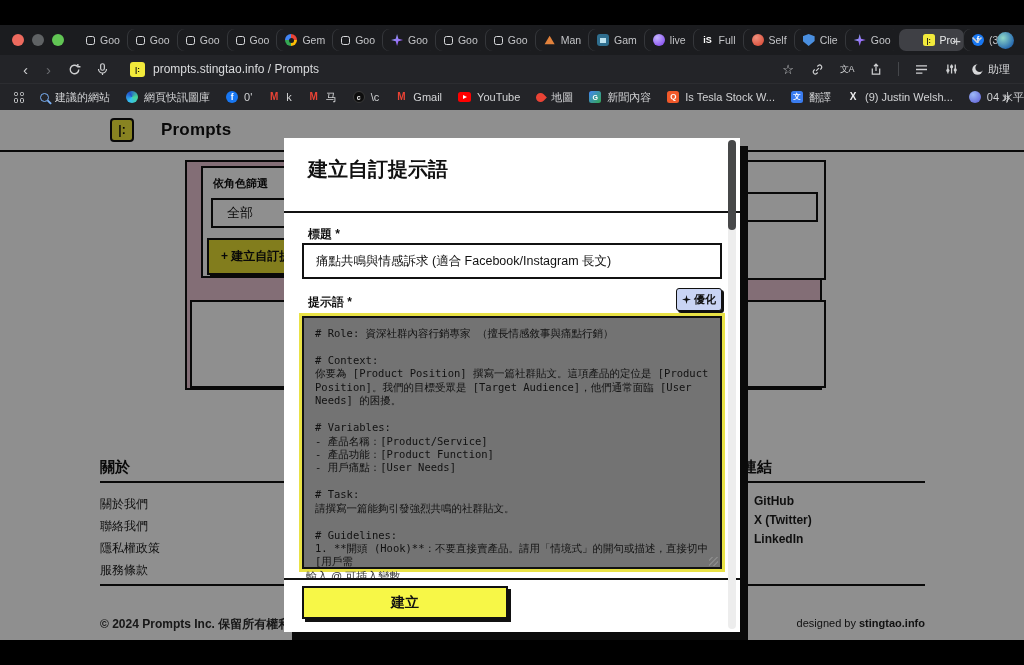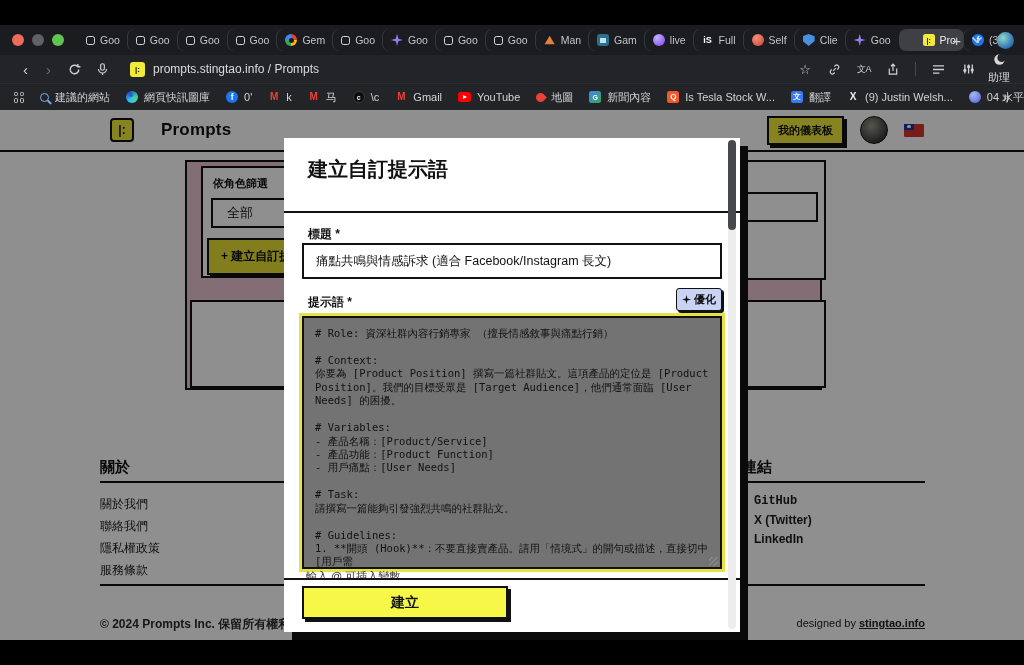--- a/index.html
+++ b/index.html
@@ -55,21 +55,21 @@
   .addrbar { height:28px; background:#232428; display:flex; align-items:center; padding:0 14px; color:#c9cacd; }
   .nav-glyph { font-size:15px; padding:0 9px; color:#cfd0d2; }
   .nav-glyph.dim { color:#6b6d71; }
   .abar-svg { padding:0 8px; display:flex; align-items:center; }
   .favicon { width:15px; height:15px; background:#f2ea3b; border-radius:3px; color:#111; font-size:8px; font-weight:900; display:inline-flex; align-items:center; justify-content:center; margin:0 8px 0 14px; }
   .url { font-size:12px; color:#dadbdd; }
   .abar-right { margin-left:auto; display:flex; align-items:center; gap:2px; }
   .star { font-size:13px; padding:0 7px; color:#cfd0d2; }
   .txt-icon { font-size:9px; padding:0 6px; color:#cfd0d2; letter-spacing:-0.5px; }
   .vsep { width:1px; height:14px; background:#45474b; margin:0 6px; }
-  .assist { display:flex; align-items:center; gap:4px; font-size:11px; color:#d6d7d9; padding-left:2px;flex-direction:column; }
+  .assist { display:flex; align-items:center; gap:4px; font-size:11px; color:#d6d7d9; padding-left:2px; }
 
   
   .bookmarks { height:27px; background:#232428; border-top:1px solid #2c2d31; display:flex; align-items:center; padding:0 14px; gap:16px; }
   .bm { display:flex; align-items:center; gap:6px; color:#d2d3d5; font-size:11px; white-space:nowrap; }
   .grid-icon { width:11px; height:11px; display:grid; grid-template-columns:1fr 1fr; gap:2px; }
   .grid-icon span { border:1.3px solid #cfd0d2; border-radius:1.5px; }
   .bm-overflow { margin-left:auto; color:#cfd0d2; font-size:13px; }
 
   
   .page { position:relative; height:530px; background:#fff; overflow:hidden; }
@@ -90,21 +90,21 @@
   .btn-create-bg { position:absolute; left:20px; top:76px; background:#e8df34; border:2px solid #111; box-shadow:3px 3px 0 #111; font-size:12px; font-weight:800; color:#111; padding:8px 12px; white-space:nowrap; }
   .inner-input { position:absolute; border:2px solid #111; background:#fff; }
 
   .f-col-title { position:absolute; font-size:15px; font-weight:800; color:#111; }
   .f-underline { position:absolute; height:2px; background:#111; }
   .f-link { position:absolute; font-size:12px; color:#222; }
   .f-social { position:absolute; display:flex; align-items:center; gap:8px; font-size:12px; font-weight:700; color:#1a1a1a; }
   .f-divider { position:absolute; left:100px; width:825px; height:2px; background:#111; top:474px; }
   .copyright { position:absolute; left:100px; top:506px; font-size:12px; font-weight:700; color:#2b2b2b; }
   .designed { position:absolute; right:99px; top:507px; font-size:11px; color:#222; }
-  .designed b { text-decoration:underline; }
+  .designed b { }
 
   .overlay { position:absolute; inset:0; background:rgba(0,0,0,0.44); z-index:5; }
 
   
   .modal { position:absolute; left:284px; top:28px; width:456px; height:494px; background:#fff; z-index:10; box-shadow:8px 8px 0 #0a0a0a; }
   .m-title { position:absolute; left:24px; top:18px; font-size:20px; font-weight:800; color:#111; }
   .m-sub { position:absolute; left:24px; top:49px; font-size:12.5px; color:#757575; }
   .m-div1 { position:absolute; left:0; top:73px; width:100%; height:2px; background:#111; }
   .m-label { position:absolute; font-size:12px; font-weight:800; color:#111; }
   .m-input { position:absolute; left:18px; top:105px; width:420px; height:36px; border:2px solid #111; font-size:12.5px; padding:0 12px; color:#111; font-family:"Liberation Sans","DejaVu Sans",sans-serif; background:#fff; }
@@ -365,25 +365,20 @@
           </span>
         </div>
       <span class="bm-overflow">»</span>
     </div>
 
     <div class="page">
 
       <div class="site-header">
         <span class="logo-sq">|:</span>
         <span class="logo-text">Prompts</span>
-        <div class="hdr-right">
-          <span class="btn-dash">我的儀表板</span>
-          <span class="avatar"></span>
-          <span class="flag"></span>
-        </div>
       </div>
 
       <div class="pink-section">
         <div class="wbox" style="left:14px; top:4px; width:252px; height:112px;">
           <div class="filter-label">依角色篩選</div>
           <div class="filter-select">全部</div>
         </div>
         <button class="btn-create-bg">+ 建立自訂提示語</button>
         <div class="wbox" style="left:555px; top:-2px; width:84px; height:120px;">
           <div class="inner-input" style="left:2px; top:30px; width:72px; height:30px;"></div>
@@ -401,21 +396,21 @@
           <div class="f-link about-l" style="left: 100px; top: 408px;">聯絡我們</div>
 
           <div class="f-link about-l" style="left: 100px; top: 430px;">隱私權政策</div>
 
           <div class="f-link about-l" style="left: 100px; top: 452px;">服務條款</div>
         </div>
       <div class="f-col-title" style="left:712px; top:348px;">社群連結</div>
       <div class="f-underline" style="left:712px; top:371px; width:213px;"></div>
       <div>
 
-          <div class="f-social social-l" style="left: 734px; top: 384px; font-family: Liberation Mono, monospace;">
+          <div class="f-social social-l" style="left: 734px; top: 384px;">
             <span class="ti ic-gh"></span>
             <span>GitHub</span>
           </div>
 
           <div class="f-social social-l" style="left: 734px; top: 403px;">
             <span class="ti ic-x2">X</span>
             <span>X (Twitter)</span>
           </div>
 
           <div class="f-social social-l" style="left: 734px; top: 422px;">

